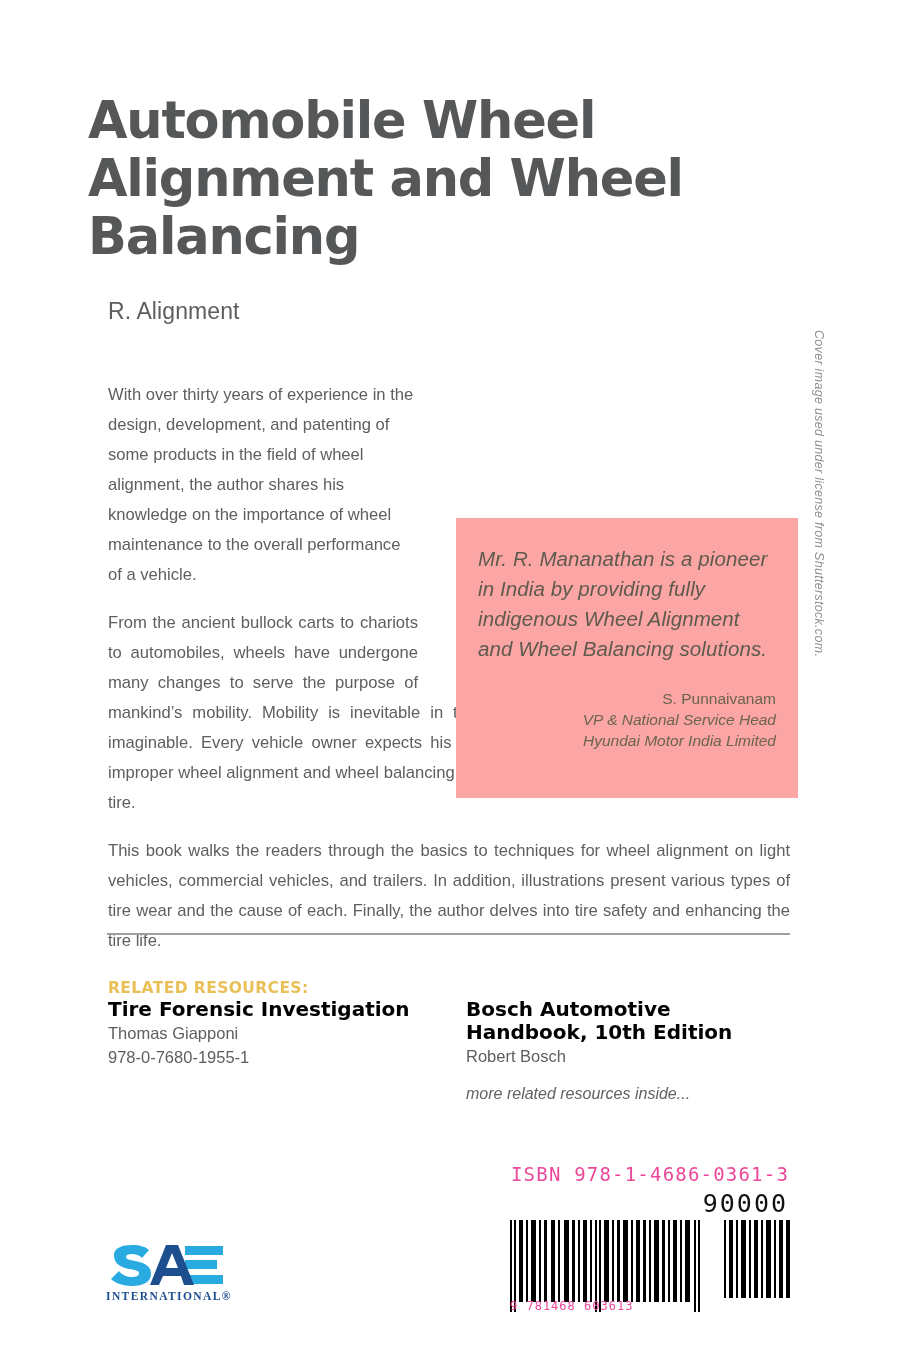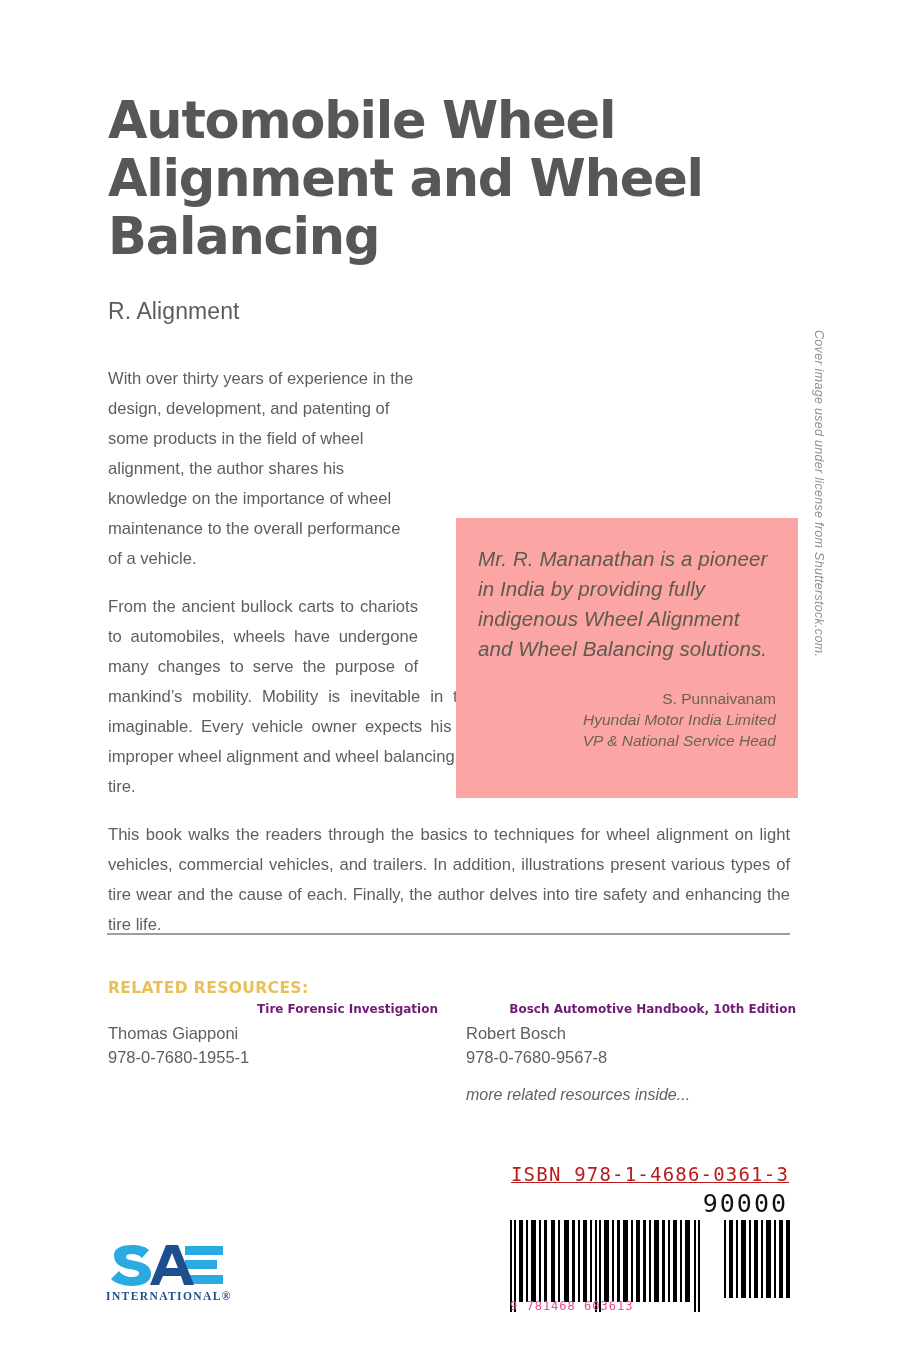--- a/index.html
+++ b/index.html
@@ -18,21 +18,21 @@
 
   .cover {
     position: absolute;
     inset: 0;
     background: #ffffff;
   }
 
   
   .title {
     position: absolute;
-    left: 108px;
+    left: 88px;
     top: 92px;
     width: 640px;
     font-family: "DejaVu Sans", sans-serif;
     font-weight: 700;
     font-size: 51px;
     line-height: 58px;
     letter-spacing: -1.2px;
     color: #555758;
   }
   .author {
@@ -48,21 +48,21 @@
   .body-col {
     position: absolute;
     left: 108px;
     top: 364px;
     width: 682px;
     color: #5c5e60;
     font-size: 16.6px;
     line-height: 30px;
   }
   .body-col p {
-    margin: 0 0 18px 0;
+    margin: 16px 0 18px 0;
   }
   .body-col p.justify {
     text-align: justify;
   }
 
   
   .box-float {
     float: right;
     width: 372px;
     height: 296px;
@@ -138,24 +138,23 @@
     position: absolute;
     font-size: 16.5px;
     line-height: 24px;
     color: #5c5e60;
   }
   .res-col.left  { left: 108px; top: 998px; width: 330px; }
   .res-col.right { left: 466px; top: 998px; width: 330px; }
   .res-title {
     font-family: "DejaVu Sans", sans-serif;
     font-weight: 700;
-    font-size: 12px;
+    font-size: 20px;
     line-height: 23px;
-    color: #701a75;
-    text-align: right;
+    color: #000000;
   }
   .res-author, .res-isbn { color: #5c5e60; }
   .res-more {
     margin-top: 14px;
     font-style: italic;
     font-size: 16px;
     color: #606264;
   }
 
   
@@ -179,24 +178,23 @@
   .barcode-wrap {
     position: absolute;
     left: 508px;
     top: 1163px;
     width: 284px;
   }
   .isbn-line {
     font-family: "DejaVu Sans Mono", monospace;
     font-size: 19px;
     letter-spacing: 1.2px;
-    color: #b91c1c;
+    color: #ec4899;
     text-align: center;
     margin-bottom: 4px;
-    text-decoration: underline;
   }
   .addon-line {
     font-family: "DejaVu Sans Mono", monospace;
     font-size: 25px;
     letter-spacing: 2px;
     color: #111;
     text-align: right;
     padding-right: 4px;
     margin-bottom: 2px;
   }
@@ -229,41 +227,40 @@
     <div class="box-float"></div>
     <p>With over thirty years of experience in the design, development, and patenting of some products in the field of wheel alignment, the author shares his knowledge on the importance of wheel maintenance to the overall performance of a vehicle.</p>
     <p class="justify">From the ancient bullock carts to chariots to automobiles, wheels have undergone many changes to serve the purpose of mankind’s mobility. Mobility is inevitable in today’s life. A world without wheels is un-imaginable. Every vehicle owner expects his tires to last longer and perform better. But improper wheel alignment and wheel balancing can drastically impact the wear and tear on a tire.</p>
     <p class="justify">This book walks the readers through the basics to techniques for wheel alignment on light vehicles, commercial vehicles, and trailers. In addition, illustrations present various types of tire wear and the cause of each. Finally, the author delves into tire safety and enhancing the tire life.</p>
   </div>
 
   <div class="quote-box">
     <div class="quote-text">Mr. R. Mananathan is a pioneer in India by providing fully indigenous Wheel Alignment and Wheel Balancing solutions.</div>
     <div class="quote-attrib">
       <div class="name">S. Punnaivanam</div>
+      <div class="role">VP &amp; National Service Head</div>
       <div class="role">Hyundai Motor India Limited</div>
-      <div class="role">VP &amp; National Service Head</div>
     </div>
   </div>
 
   <div class="credit">Cover image used under license from Shutterstock.com.</div>
 
   <div class="divider"></div>
 
   <div class="related-heading">RELATED RESOURCES:</div>
 
   <div class="res-col left">
     <div class="res-title">Tire Forensic Investigation</div>
     <div class="res-author">Thomas Giapponi</div>
     <div class="res-isbn">978-0-7680-1955-1</div>
   </div>
 
   <div class="res-col right">
     <div class="res-title">Bosch Automotive Handbook, 10th Edition</div>
     <div class="res-author">Robert Bosch</div>
-    <div class="res-isbn">978-0-7680-9567-8</div>
     <div class="res-more">more related resources inside...</div>
   </div>
 
   <div class="sae-logo">
     <svg class="sae-mark" width="120" height="44" viewBox="0 0 120 44">
 
       <path d="M8 12 C8 5, 16 2, 26 2 C34 2, 40 4, 43 7 L36 15 C33 12, 30 11, 26 11 C22 11, 20 12, 20 14 C20 16, 23 17, 29 18 C39 20, 45 23, 45 31 C45 39, 37 43, 26 43 C17 43, 9 40, 5 36 L13 28 C16 32, 21 34, 26 34 C30 34, 33 33, 33 30 C33 28, 30 27, 23 26 C13 24, 8 20, 8 12 Z" fill="#29ABE2"></path>
 
       <rect x="79" y="3" width="38" height="9" fill="#29ABE2"></rect>
       <rect x="79" y="17" width="32" height="9" fill="#29ABE2"></rect>

